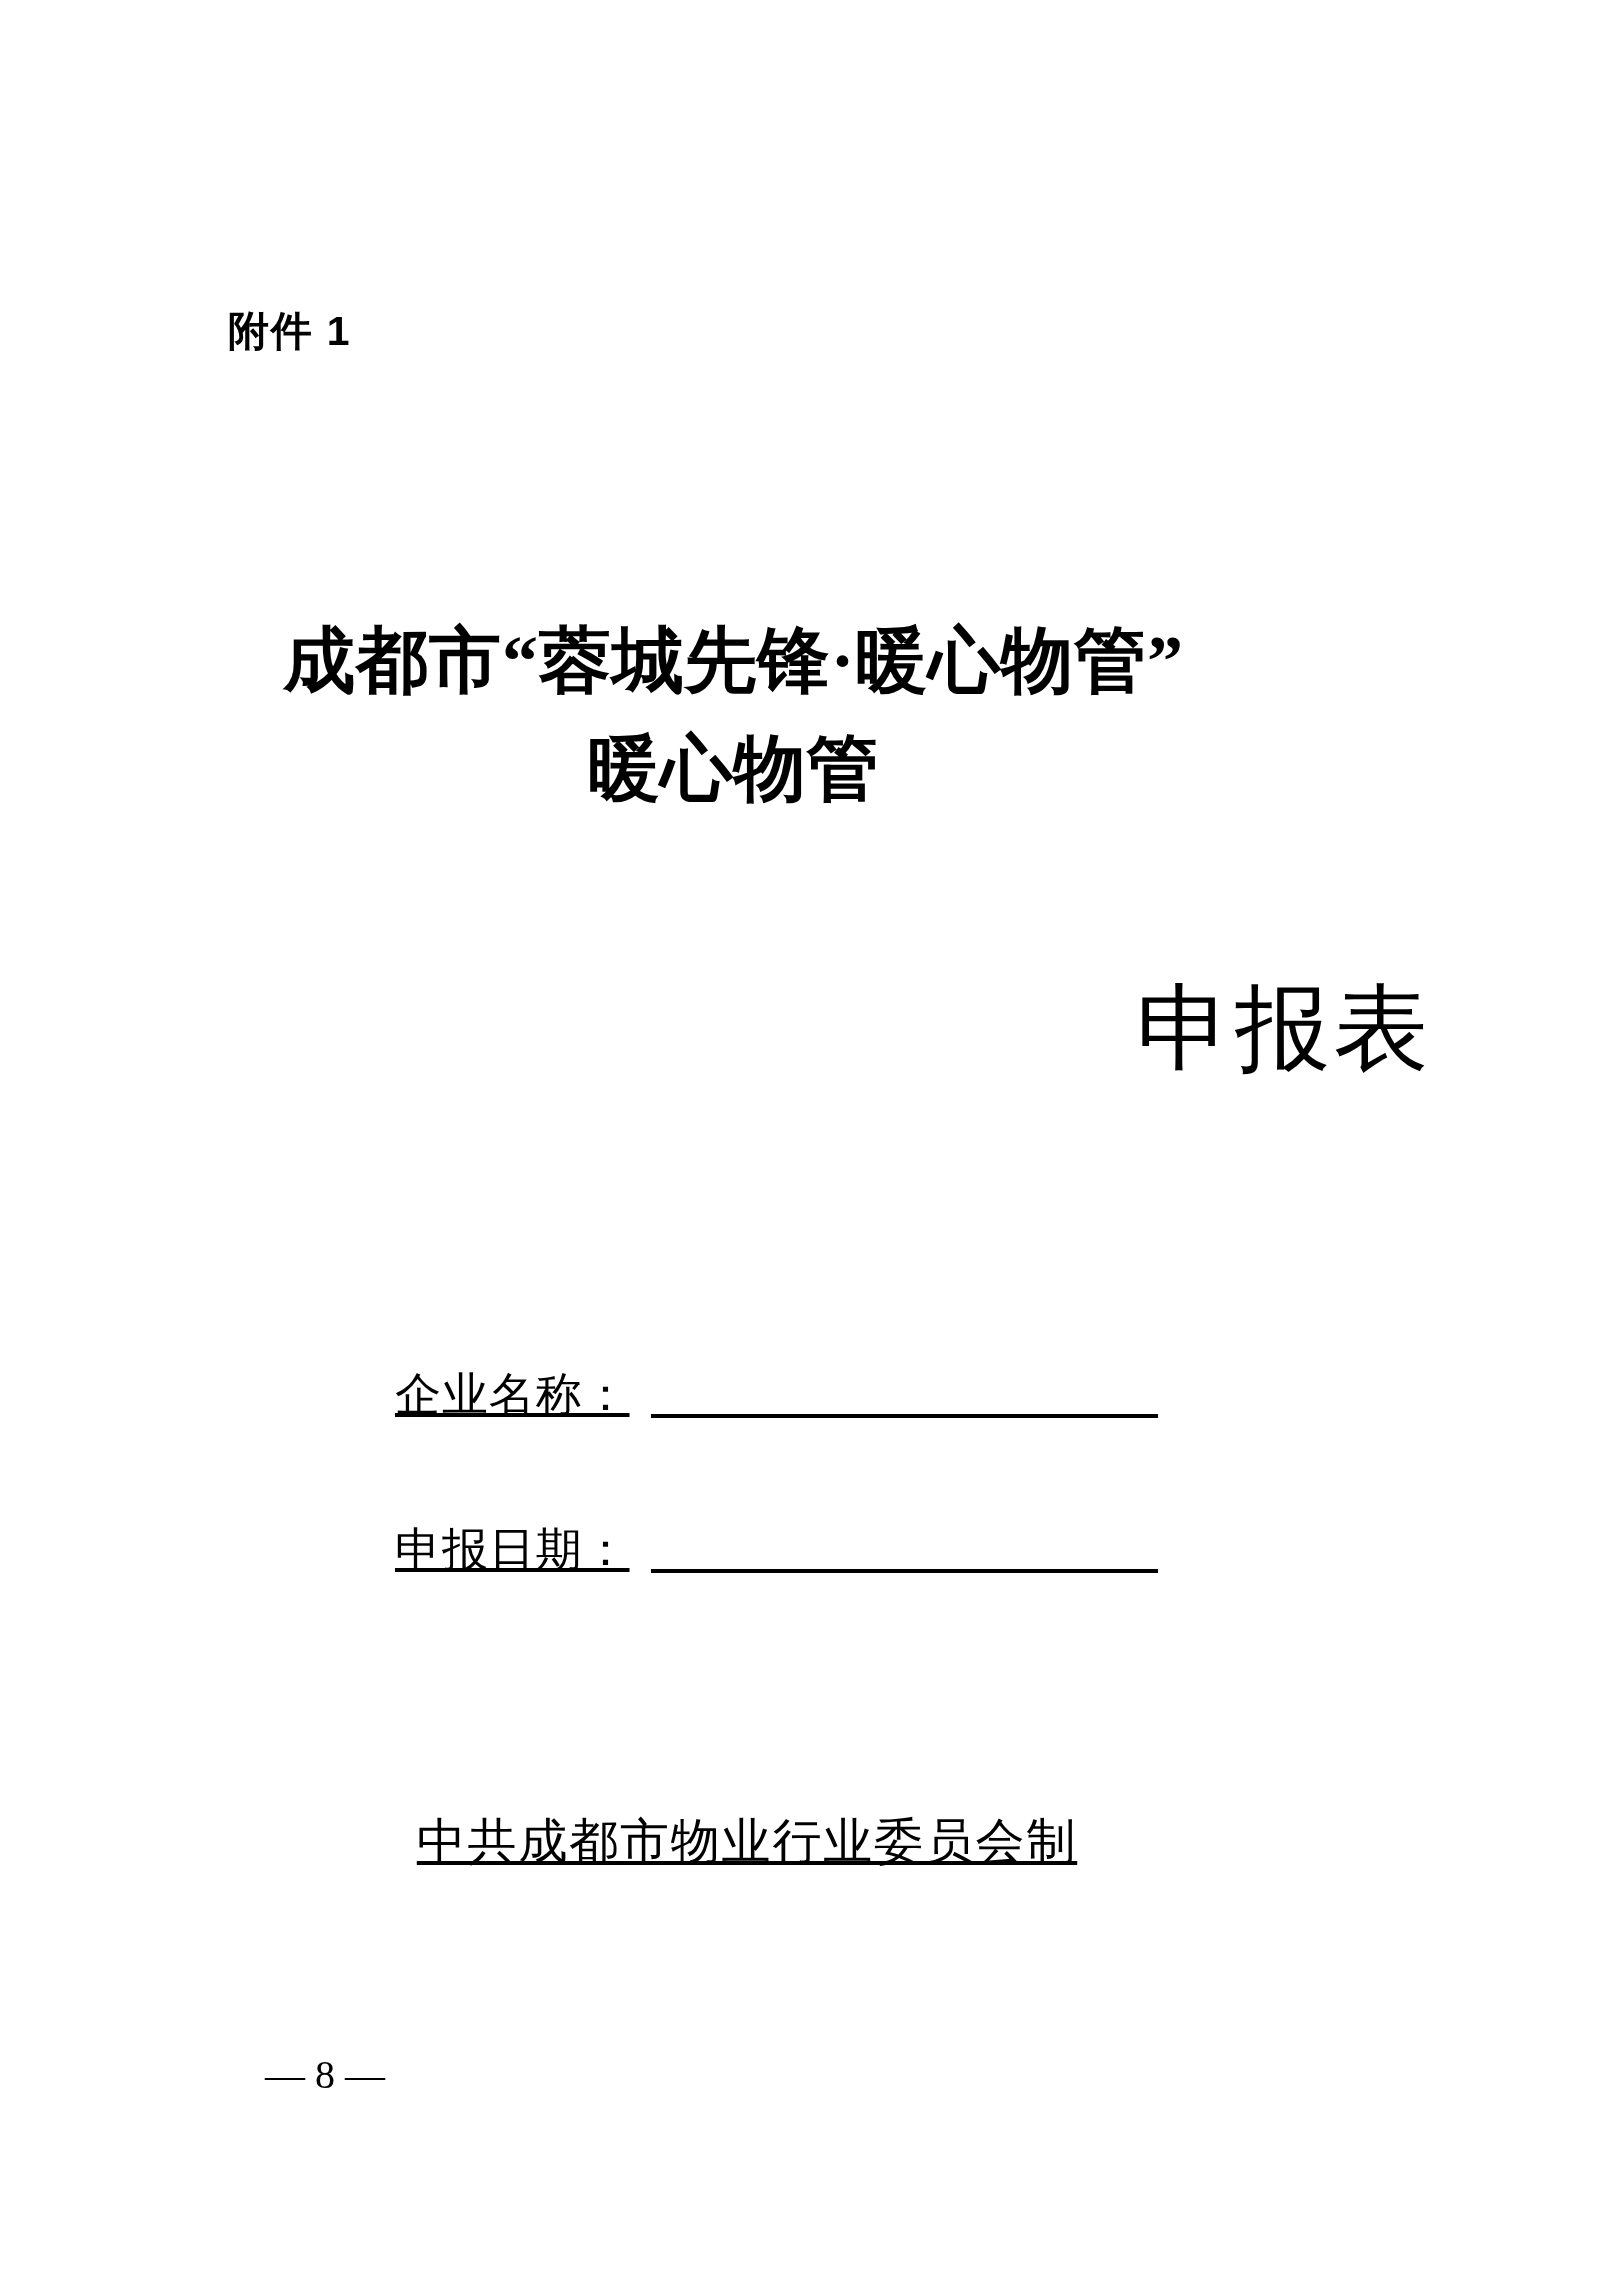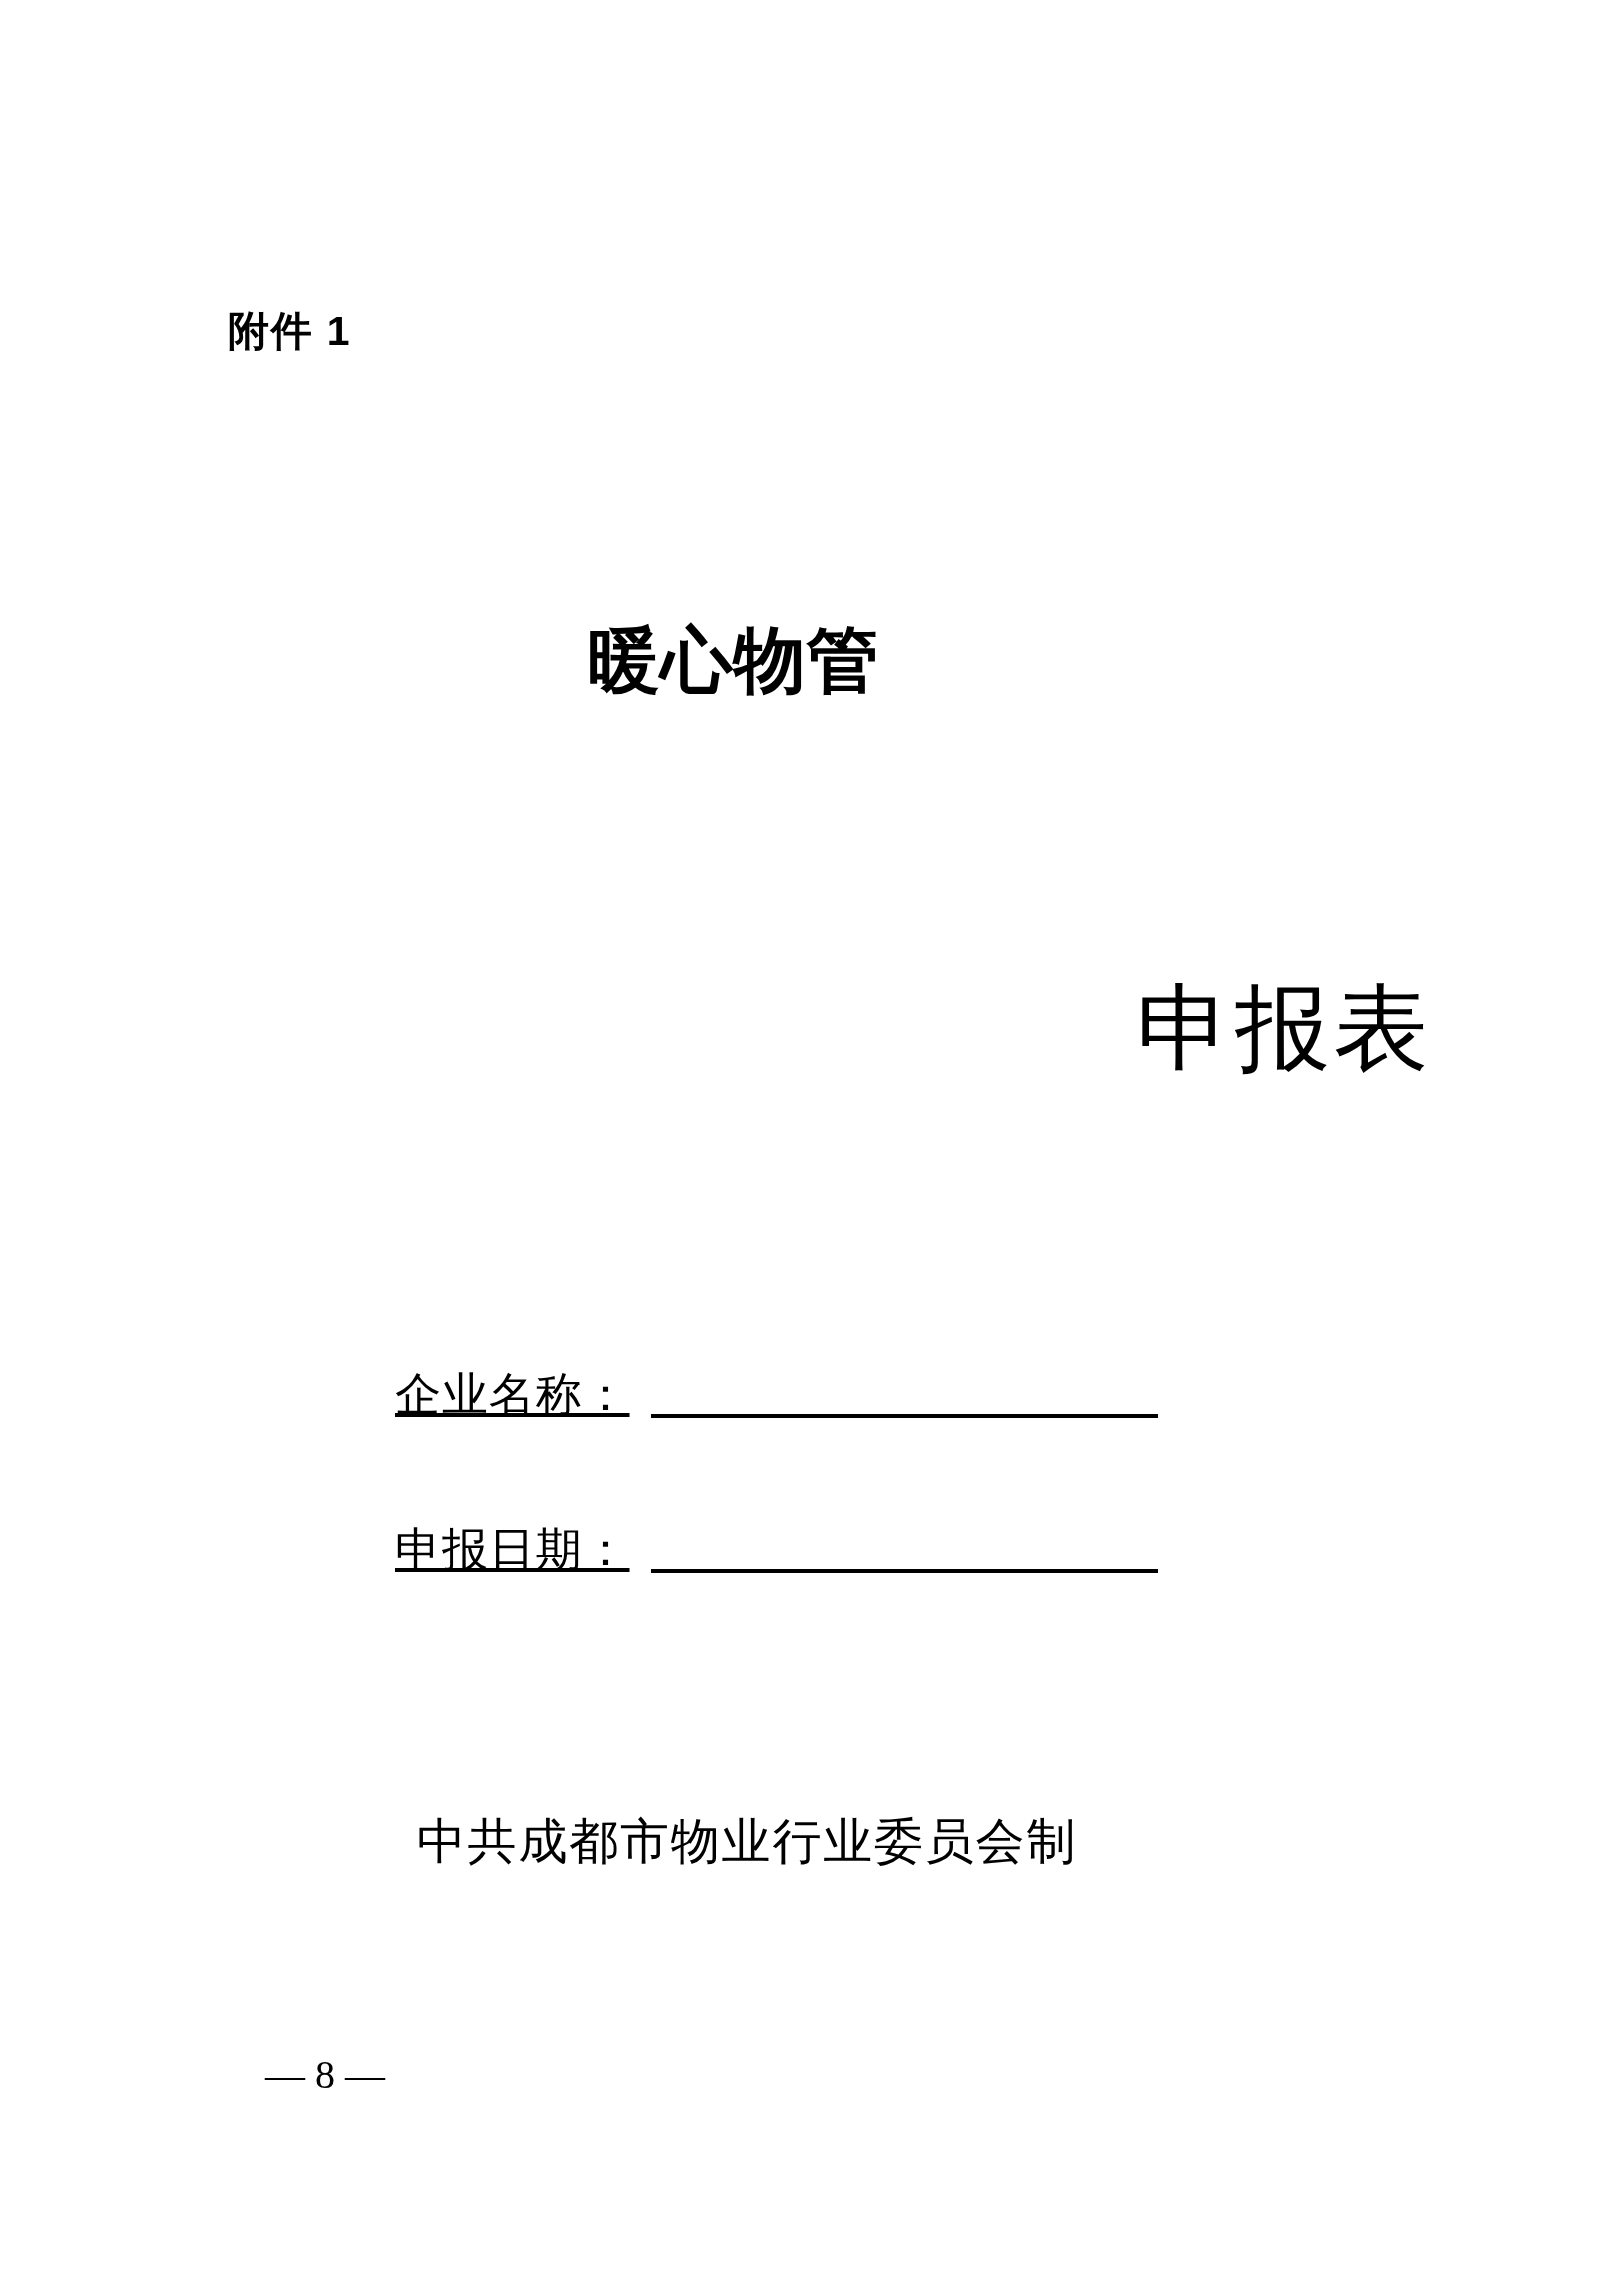--- a/index.html
+++ b/index.html
@@ -82,40 +82,42 @@
     position: absolute;
     left: 62px;
     right: 0;
     top: 1817px;
     text-align: center;
     font-weight: 400;
     font-size: 49px;
     line-height: 1;
     letter-spacing: 1.8px;
     white-space: nowrap;
+    text-decoration: underline;
   }
   
   .page-number {
     position: absolute;
     left: 265px;
     top: 2055px;
     font-weight: 400;
     font-size: 40px;
     line-height: 1;
     white-space: nowrap;
   }
 </style>
 </head>
 <body>
 
 <div class="page">
 
   <div class="attachment">附件 1</div>
 
   <div class="title-block">
+    <div>成都市“蓉城先锋·暖心物管”</div>
     <div>暖心物管</div>
   </div>
 
   <div class="form-title">申报表</div>
 
   <div class="field-row row-1">
     <span class="field-label">企业名称：</span><span class="blank-line"><span></span></span>
   </div>
 
   <div class="field-row row-2">

